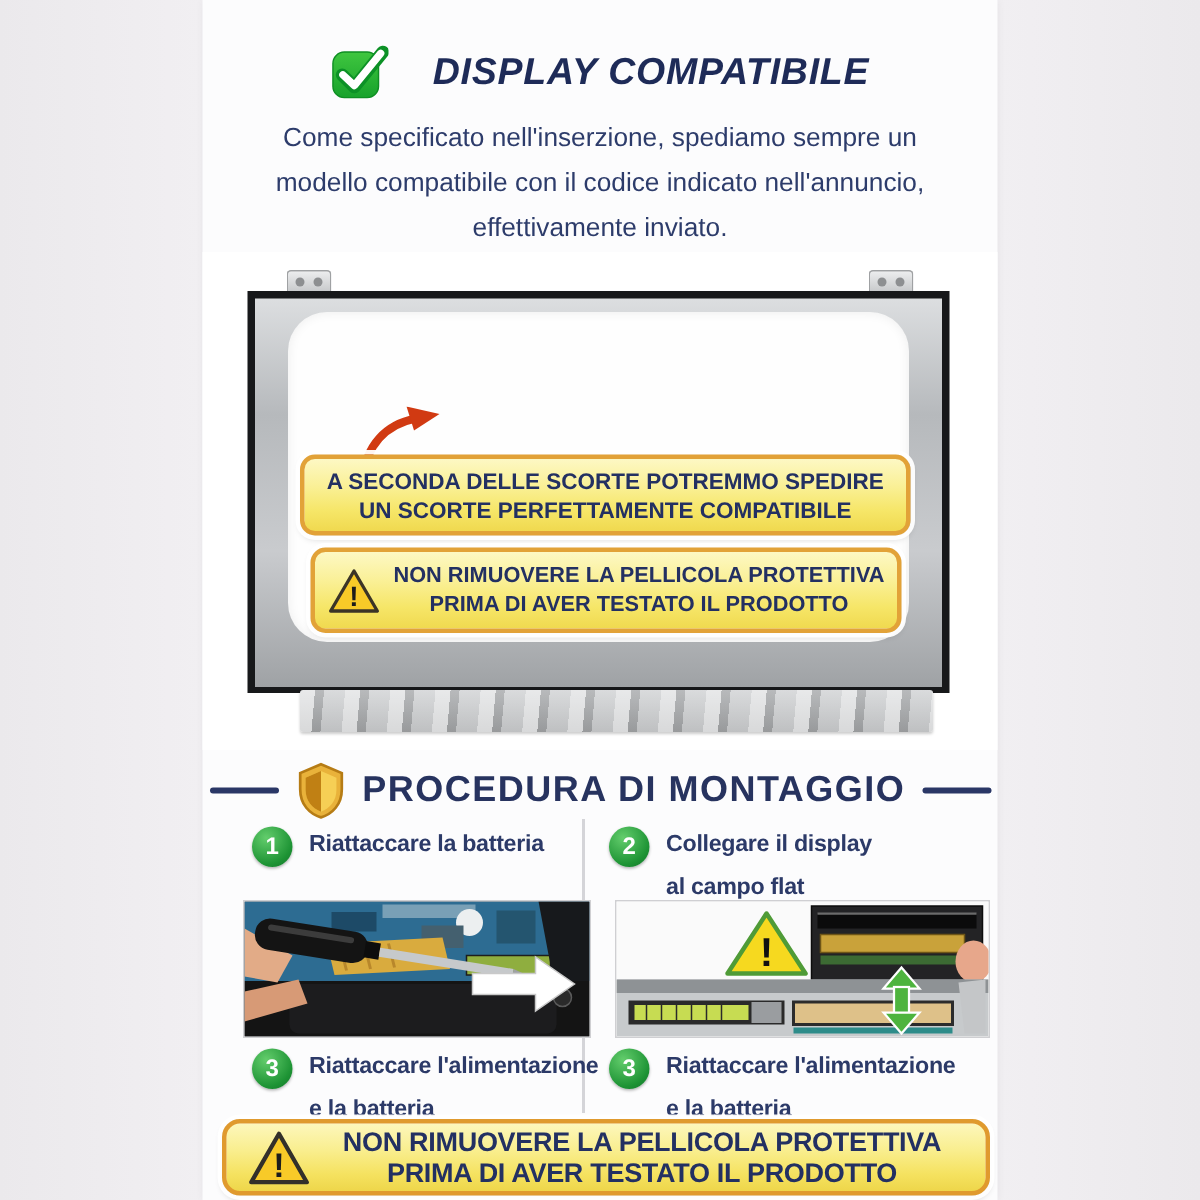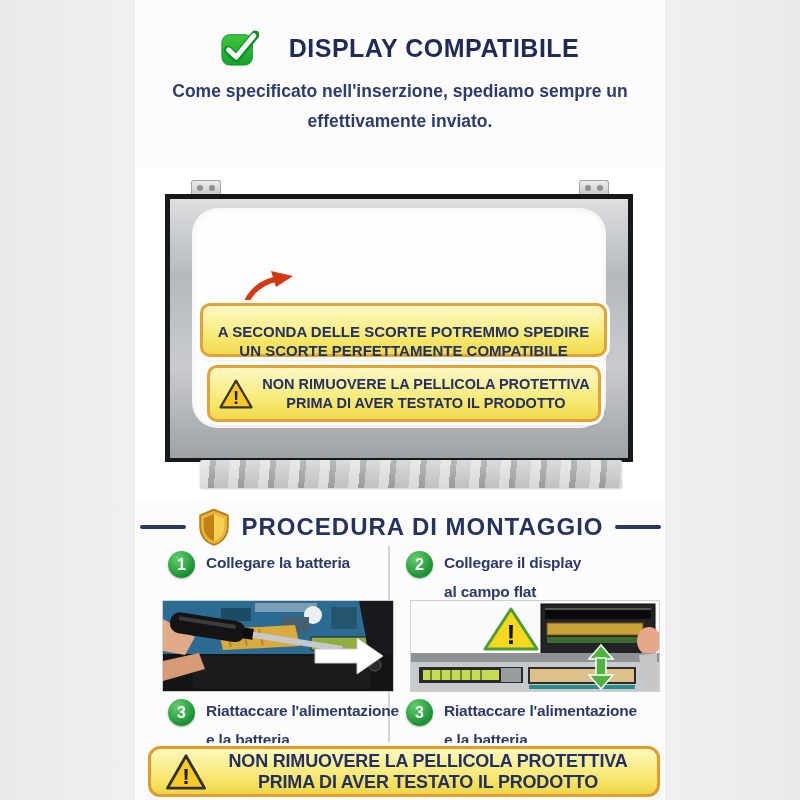--- a/index.html
+++ b/index.html
@@ -2,42 +2,42 @@
 <html><head>
 <meta charset="utf-8">
 <style>
   * { margin:0; padding:0; box-sizing:border-box; }
   html,body { width:800px; height:800px; }
   body { font-family:"Liberation Sans", sans-serif; background:#efedf0; overflow:hidden; }
   .page { position:relative; width:800px; height:800px; background:linear-gradient(90deg,#ebe9ec 0,#f1eff2 135px,#f1eff2 665px,#ebe9ec 800px); }
   .column { position:absolute; left:135px; top:0; width:530px; height:800px; background:#fcfcfd; box-shadow:0 0 6px rgba(0,0,0,.06); }
 
   
-  .header { position:absolute; top:26px; left:0; width:530px; height:44px; display:flex; align-items:center; justify-content:center; gap:30px; }
+  .header { position:absolute; top:26px; left:0; width:530px; height:44px; display:flex; align-items:center; justify-content:center; gap:30px;font-style:italic; }
   .header h1 { font-size:25px; font-weight:700; color:#1e2b58; letter-spacing:.5px; }
 
   
   .intro { position:absolute; top:76px; left:0; width:530px; text-align:center; font-size:17.5px; line-height:30px; color:#2d3c6b; }
-  .intro span { display:block;font-weight:bold; }
+  .intro span { display:block; }
 
   
   .photo-area { position:absolute; top:168px; left:0; width:530px; height:332px; background:#ffffff; }
   .bracket { position:absolute; top:12px; width:30px; height:16px; background:linear-gradient(#ecedee,#c3c5c7); border:1px solid #9fa1a3; border-bottom:none; border-radius:3px 3px 0 0; }
   .bracket.b-left { left:56px; } .bracket.b-right { left:444px; }
   .bracket i { position:absolute; top:4px; width:6px; height:6px; border-radius:50%; background:#8d8f91; }
   .bracket i:first-child { left:5px; } .bracket i:last-child { right:5px; }
   .panel-outer { position:absolute; left:30px; top:26px; width:468px; height:268px; background:#17181a; }
   .panel-silver { position:absolute; left:5px; right:5px; top:5px; bottom:4px; background:linear-gradient(180deg,#dcdee0,#b6b9bc 30%,#c9cbce 65%,#9fa2a5); }
   .panel-screen { position:absolute; left:22px; right:22px; top:9px; bottom:30px; background:#fefefe; border-radius:26px; box-shadow:inset 0 0 8px rgba(0,0,0,.07); }
   .panel-foil { position:absolute; left:65px; top:292px; width:422px; height:28px; border-radius:2px; background:repeating-linear-gradient(95deg,rgba(255,255,255,.55) 0 10px,rgba(0,0,0,.10) 10px 16px,rgba(255,255,255,.25) 16px 30px),linear-gradient(#cdcfd1,#a9abad); box-shadow:0 1px 2px rgba(0,0,0,.2); }
   .red-arrow { position:absolute; left:100px; top:103px; }
 
   
   .banner { position:absolute; border-radius:10px; border:3px solid #e2a238; background:linear-gradient(180deg,#fdf8c4 0%,#faf096 38%,#f6e668 72%,#f0d94f 100%); box-shadow:0 0 0 3px rgba(255,255,255,.95),0 2px 5px rgba(0,0,0,.18); color:#233062; text-align:center; }
-  .banner-stock { left:65px; top:135px; width:407px; height:54px; padding-top:16px; font-size:15px; font-weight:700; line-height:19px; }
+  .banner-stock { left:65px; top:135px; width:407px; height:54px; padding-top:6px; font-size:15px; font-weight:700; line-height:19px; }
   .banner-film { left:72px; top:197px; width:394px; height:57px; display:flex; align-items:center; justify-content:center; gap:8px; font-size:14.5px; font-weight:700; line-height:19px; }
   .banner span { display:block; }
 
   
   .proc-header { position:absolute; top:506px; left:0; width:530px; height:42px; display:flex; align-items:center; justify-content:center; gap:11px; }
   .proc-header .dash { width:46px; height:3.5px; background:#2a3766; border-radius:2px; }
   .proc-header h2 { font-size:24px; font-weight:700; color:#27335f; letter-spacing:1px; }
 
   
   .v-divider { position:absolute; left:253px; top:546px; width:2px; height:196px; background:#d4d4d8; }
@@ -72,20 +72,21 @@
         </defs>
         <rect x="1" y="6" width="32" height="32" rx="8" fill="url(#gch)" stroke="#0f8f23" stroke-width="1"></rect>
         <path d="M7.5 22 L16 30.5 L36 6" fill="none" stroke="#0c9126" stroke-width="9" stroke-linecap="round" stroke-linejoin="round"></path>
         <path d="M8 22 L16 29.5 L34.5 7" fill="none" stroke="#ffffff" stroke-width="5.2" stroke-linecap="round" stroke-linejoin="round"></path>
       </svg>
       <h1>DISPLAY COMPATIBILE</h1>
     </div>
 
     <p class="intro">
       <span>Come specificato nell'inserzione, spediamo sempre un</span>
+      <span>modello compatibile con il codice indicato nell'annuncio,</span>
       <span>effettivamente inviato.</span>
     </p>
 
     <div class="photo-area">
       <div class="bracket b-left">
           <i></i>
           <i></i>
         </div>
       <div class="bracket b-right">
           <i></i>
@@ -129,21 +130,21 @@
       </svg>
       <h2>PROCEDURA DI MONTAGGIO</h2>
       <div class="dash"></div>
     </div>
 
     <div class="v-divider"></div>
 
     <div class="step step-1">
       <div class="step-badge">1</div>
       <div class="step-text">
-        <span>Collegare la batteria</span>
+        <span>Riattaccare la batteria</span>
       </div>
     </div>
 
     <div class="step step-2">
       <div class="step-badge">2</div>
       <div class="step-text">
         <span>Collegare il display</span>
         <span>al campo flat</span>
       </div>
     </div>

